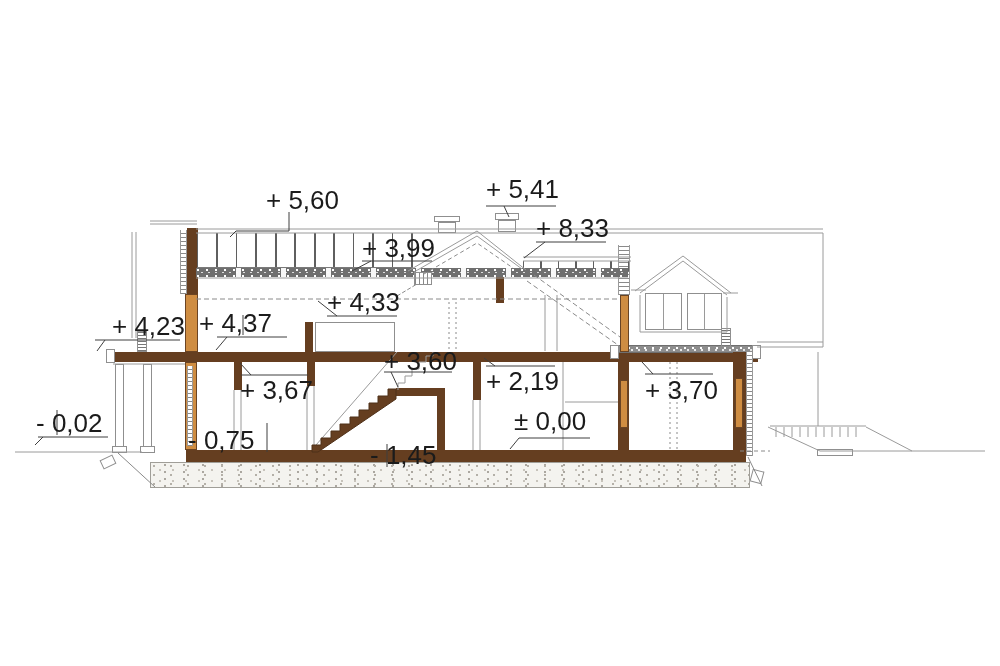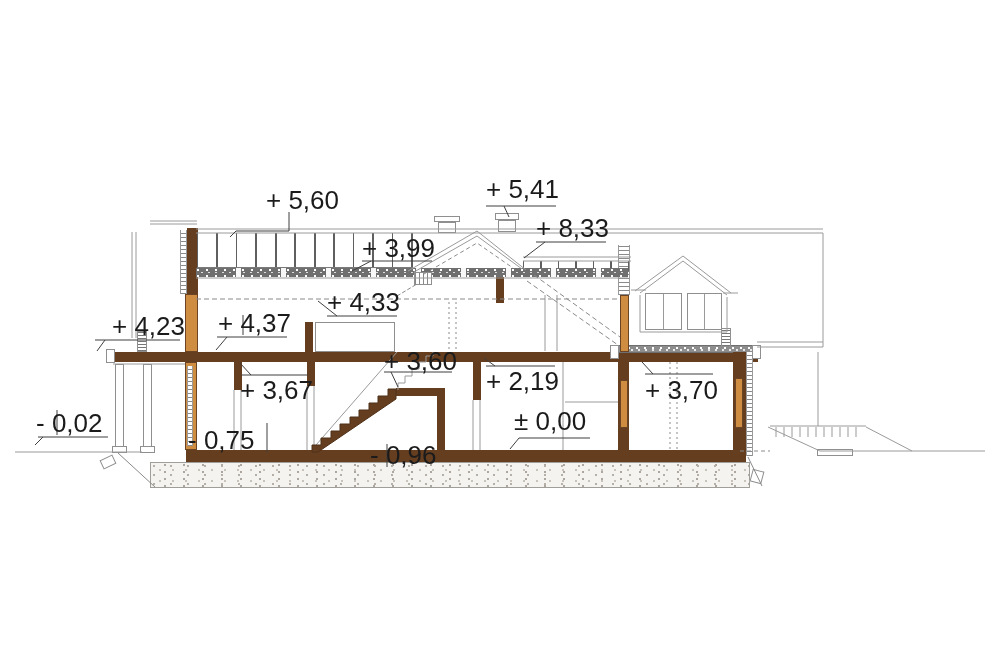--- a/index.html
+++ b/index.html
@@ -153,23 +153,23 @@
       <path d="M38,437 H108 M43,437 L35,445 M57,410 V435"></path>
     </g>
   </svg>
 
   <div class="lvl" style="left:266px;top:186px">+ 5,60</div>
   <div class="lvl" style="left:486px;top:175px">+ 5,41</div>
   <div class="lvl" style="left:536px;top:214px">+ 8,33</div>
   <div class="lvl" style="left:362px;top:234px">+ 3,99</div>
   <div class="lvl" style="left:327px;top:288px">+ 4,33</div>
   <div class="lvl" style="left:112px;top:312px">+ 4,23</div>
-  <div class="lvl" style="left:218px;top:309px">+ 4,37</div>
+  <div class="lvl" style="left:199px;top:309px">+ 4,37</div>
   <div class="lvl" style="left:384px;top:347px">+ 3,60</div>
   <div class="lvl" style="left:240px;top:376px">+ 3,67</div>
   <div class="lvl" style="left:486px;top:367px">+ 2,19</div>
   <div class="lvl" style="left:645px;top:376px">+ 3,70</div>
   <div class="lvl" style="left:514px;top:407px">± 0,00</div>
   <div class="lvl" style="left:188px;top:426px">- 0,75</div>
-  <div class="lvl" style="left:370px;top:441px">- 0,96</div>
+  <div class="lvl" style="left:370px;top:441px">- 1,45</div>
   <div class="lvl" style="left:36px;top:409px">- 0,02</div>
 
 </div>
 
 </body></html>

